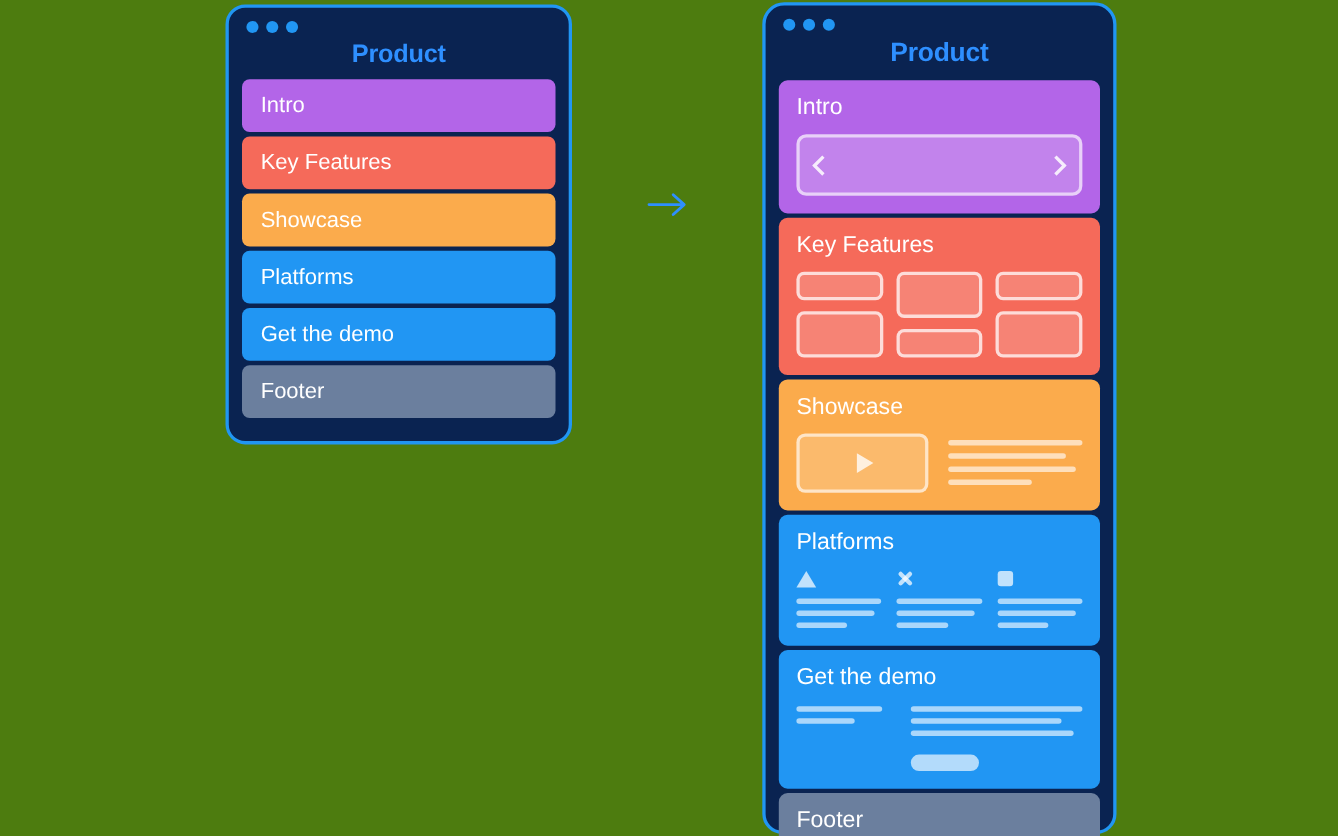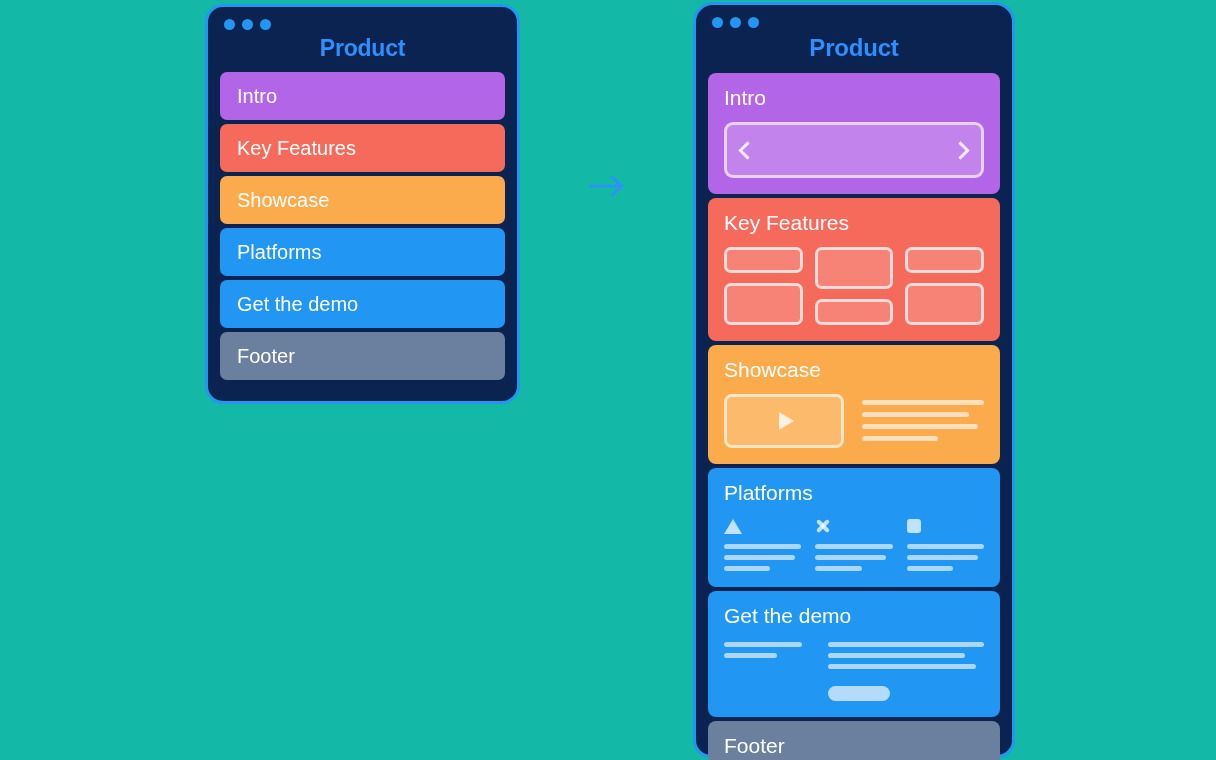--- a/index.html
+++ b/index.html
@@ -2,21 +2,21 @@
 <html><head>
 <meta charset="utf-8">
 <style>
   * { box-sizing: border-box; margin: 0; padding: 0; }
   html, body {
     width: 1216px; height: 760px;
     background: #0a2351;
     font-family: "Liberation Sans", sans-serif;
     overflow: hidden;
   }
-  .canvas { position: relative; width: 1216px; height: 760px; background: #14b8a6; }
+  .canvas { position: relative; width: 1216px; height: 760px; background: #4d7c0f; }
 
   
   .frame {
     position: absolute;
     border: 3px solid #2196f3;
     border-radius: 18px;
     background: #0a2351;
   }
   #frame-outline { left: 205px; top: 4px; width: 315px; height: 400px; }
   #frame-detail  { left: 693px; top: 2px; width: 322px; height: 756px; border-radius: 20px 20px 18px 18px; }

